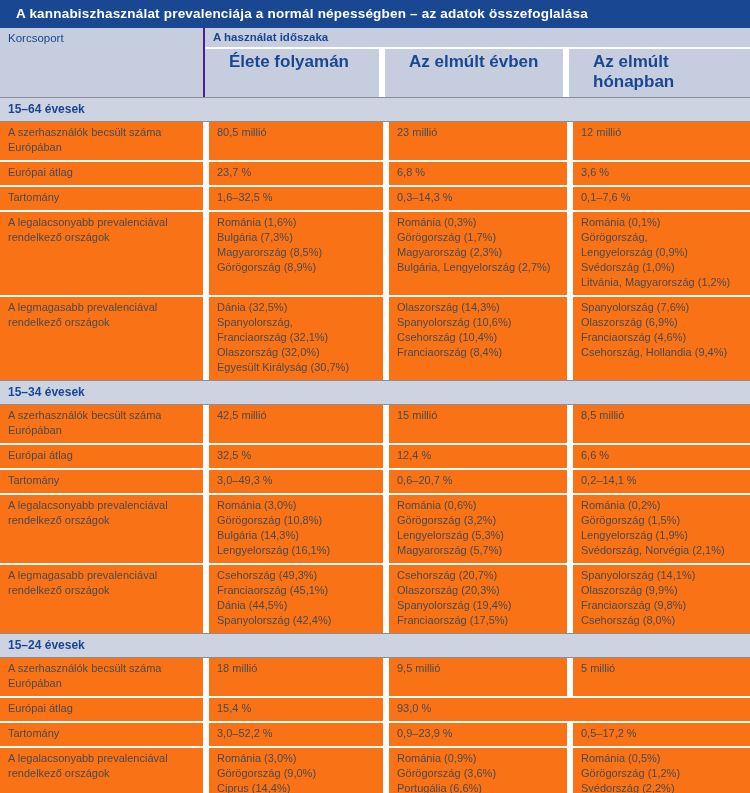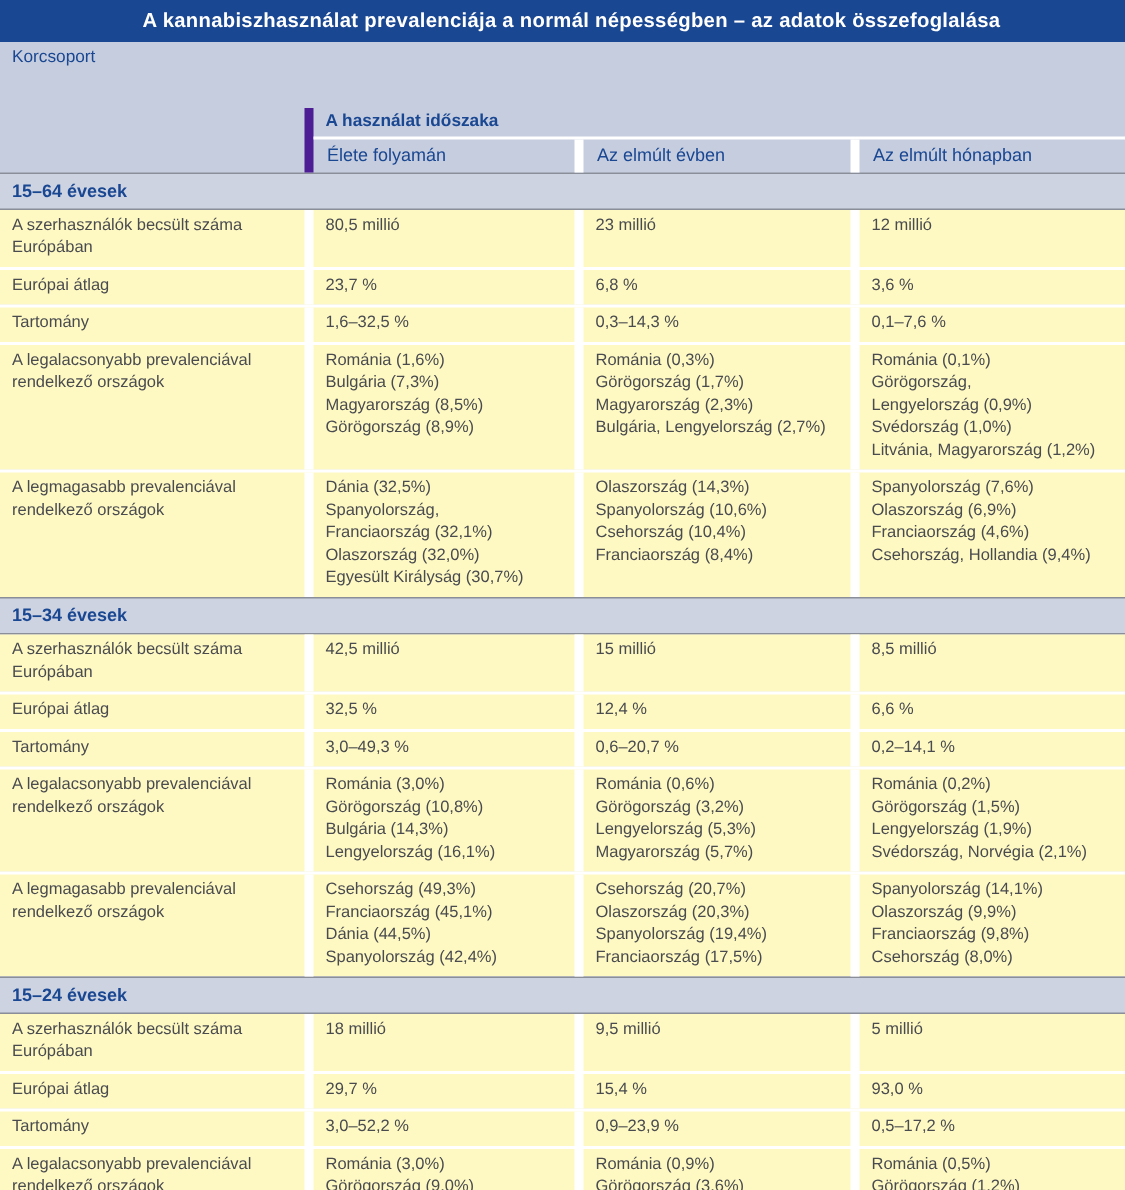--- a/index.html
+++ b/index.html
@@ -9,55 +9,54 @@
     font-family:"Liberation Sans","DejaVu Sans",sans-serif;
     color:#4a4b4f;
     background:#c6cdde;
     border-bottom:3px solid #1a4792;
   }
   .title-bar {
     background:#1a4792;
     color:#ffffff;
     font-weight:bold;
     font-size:13.5px;
-    text-align:center;
     padding:6px 4px 7px 16px;
     letter-spacing:0.2px;
   }
   
   .header { display:grid; grid-template-columns:203px 547px; background:#c6cdde; }
   .h-left {
     padding:4px 8px;
     font-weight:normal; color:#1a4792; font-size:11.5px;
   }
-  .h-right { border-left:6px solid #4c1d95;margin-top:44px; }
+  .h-right { border-left:2px solid #4c1d95; }
   .h-period {
     padding:3px 8px 4px 8px;
     border-bottom:2px solid #ffffff;
     font-weight:bold; color:#1a4792; font-size:11.5px;
   }
   .h-sub { display:grid; grid-template-columns:174px 184px 183px; }
   .h-sub-cell {
-    padding:3px 8px 5px 9px;
-    font-weight:normal; color:#1a4792; font-size:12px;
+    padding:3px 8px 5px 24px;
+    font-weight:bold; color:#1a4792; font-size:17px;
   }
   .h-sub-cell + .h-sub-cell { border-left:6px solid #ffffff; }
   
   .section-row {
     border-top:1px solid #8a8e99;
     border-bottom:1px solid #8a8e99;
     background:#cdd3e1;
     padding:4px 24px 5px 8px;
     font-weight:bold; color:#1a4792; font-size:12px;
   }
   
   .row {
     display:grid;
     grid-template-columns:203px 180px 184px 183px;
-    background:#fef9c3;
+    background:#f97316;
   }
   .data-row + .data-row { border-top:2px solid #ffffff; }
   .cell {
     padding:3px 4px 5px 8px;
     font-size:11px;
     line-height:15px;
     white-space:pre-line;
   }
   .cell.vals { border-left:6px solid #ffffff; }
   .row-users .cell { min-height:36px; }
@@ -191,21 +190,20 @@
   <div>
     <div class="section-row">15–24 évesek</div>
     <div class="row data-row row-users">
       <div class="cell">A szerhasználók becsült száma Európában</div>
       <div class="cell vals">18 millió</div>
       <div class="cell vals">9,5 millió</div>
       <div class="cell vals">5 millió</div>
     </div>
     <div class="row data-row row-single">
       <div class="cell">Európai átlag</div>
-      <div class="cell vals">29,7 %</div>
       <div class="cell vals">15,4 %</div>
       <div class="cell vals">93,0 %</div>
     </div>
     <div class="row data-row row-single">
       <div class="cell">Tartomány</div>
       <div class="cell vals">3,0–52,2 %</div>
       <div class="cell vals">0,9–23,9 %</div>
       <div class="cell vals">0,5–17,2 %</div>
     </div>
     <div class="row data-row">

